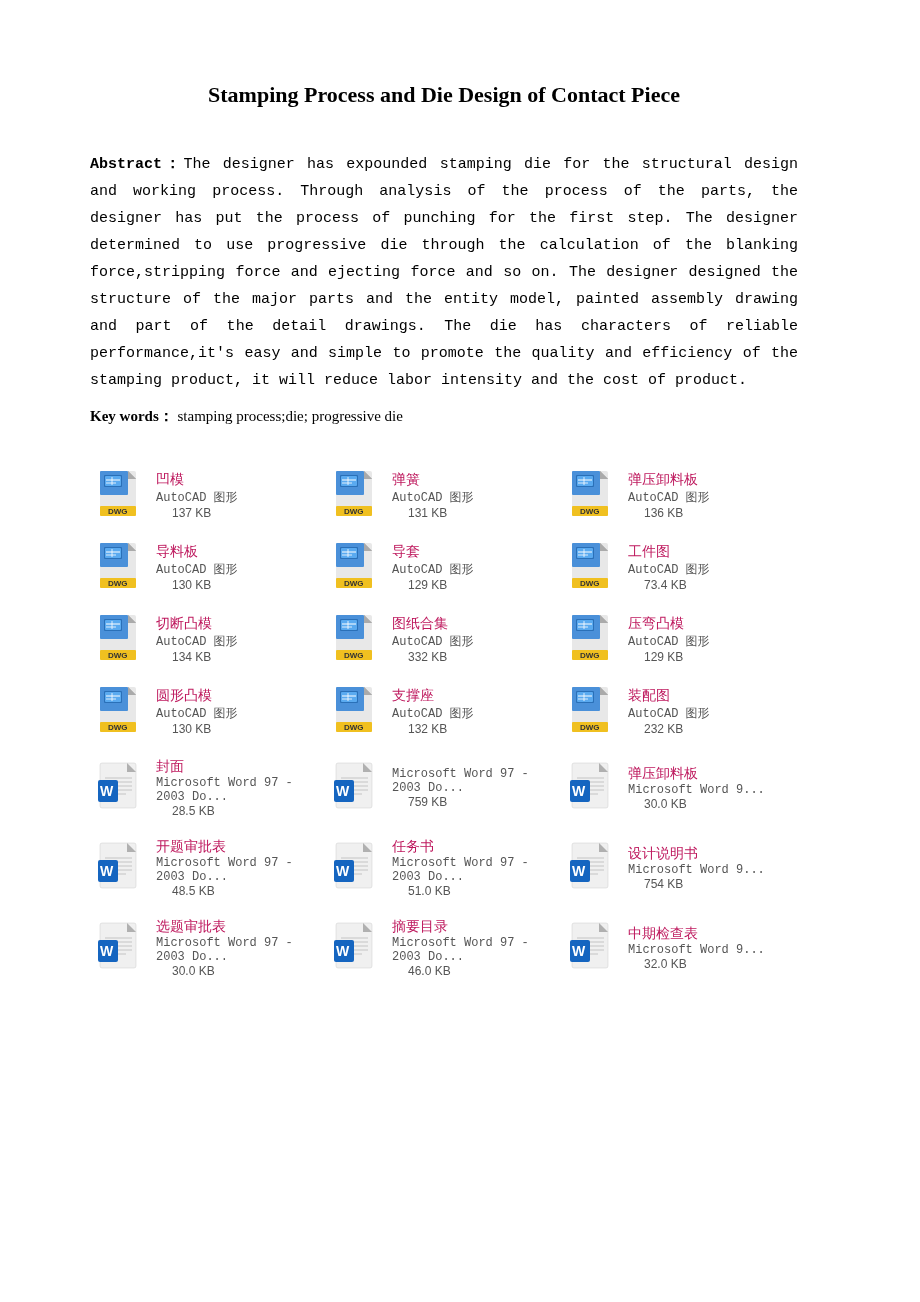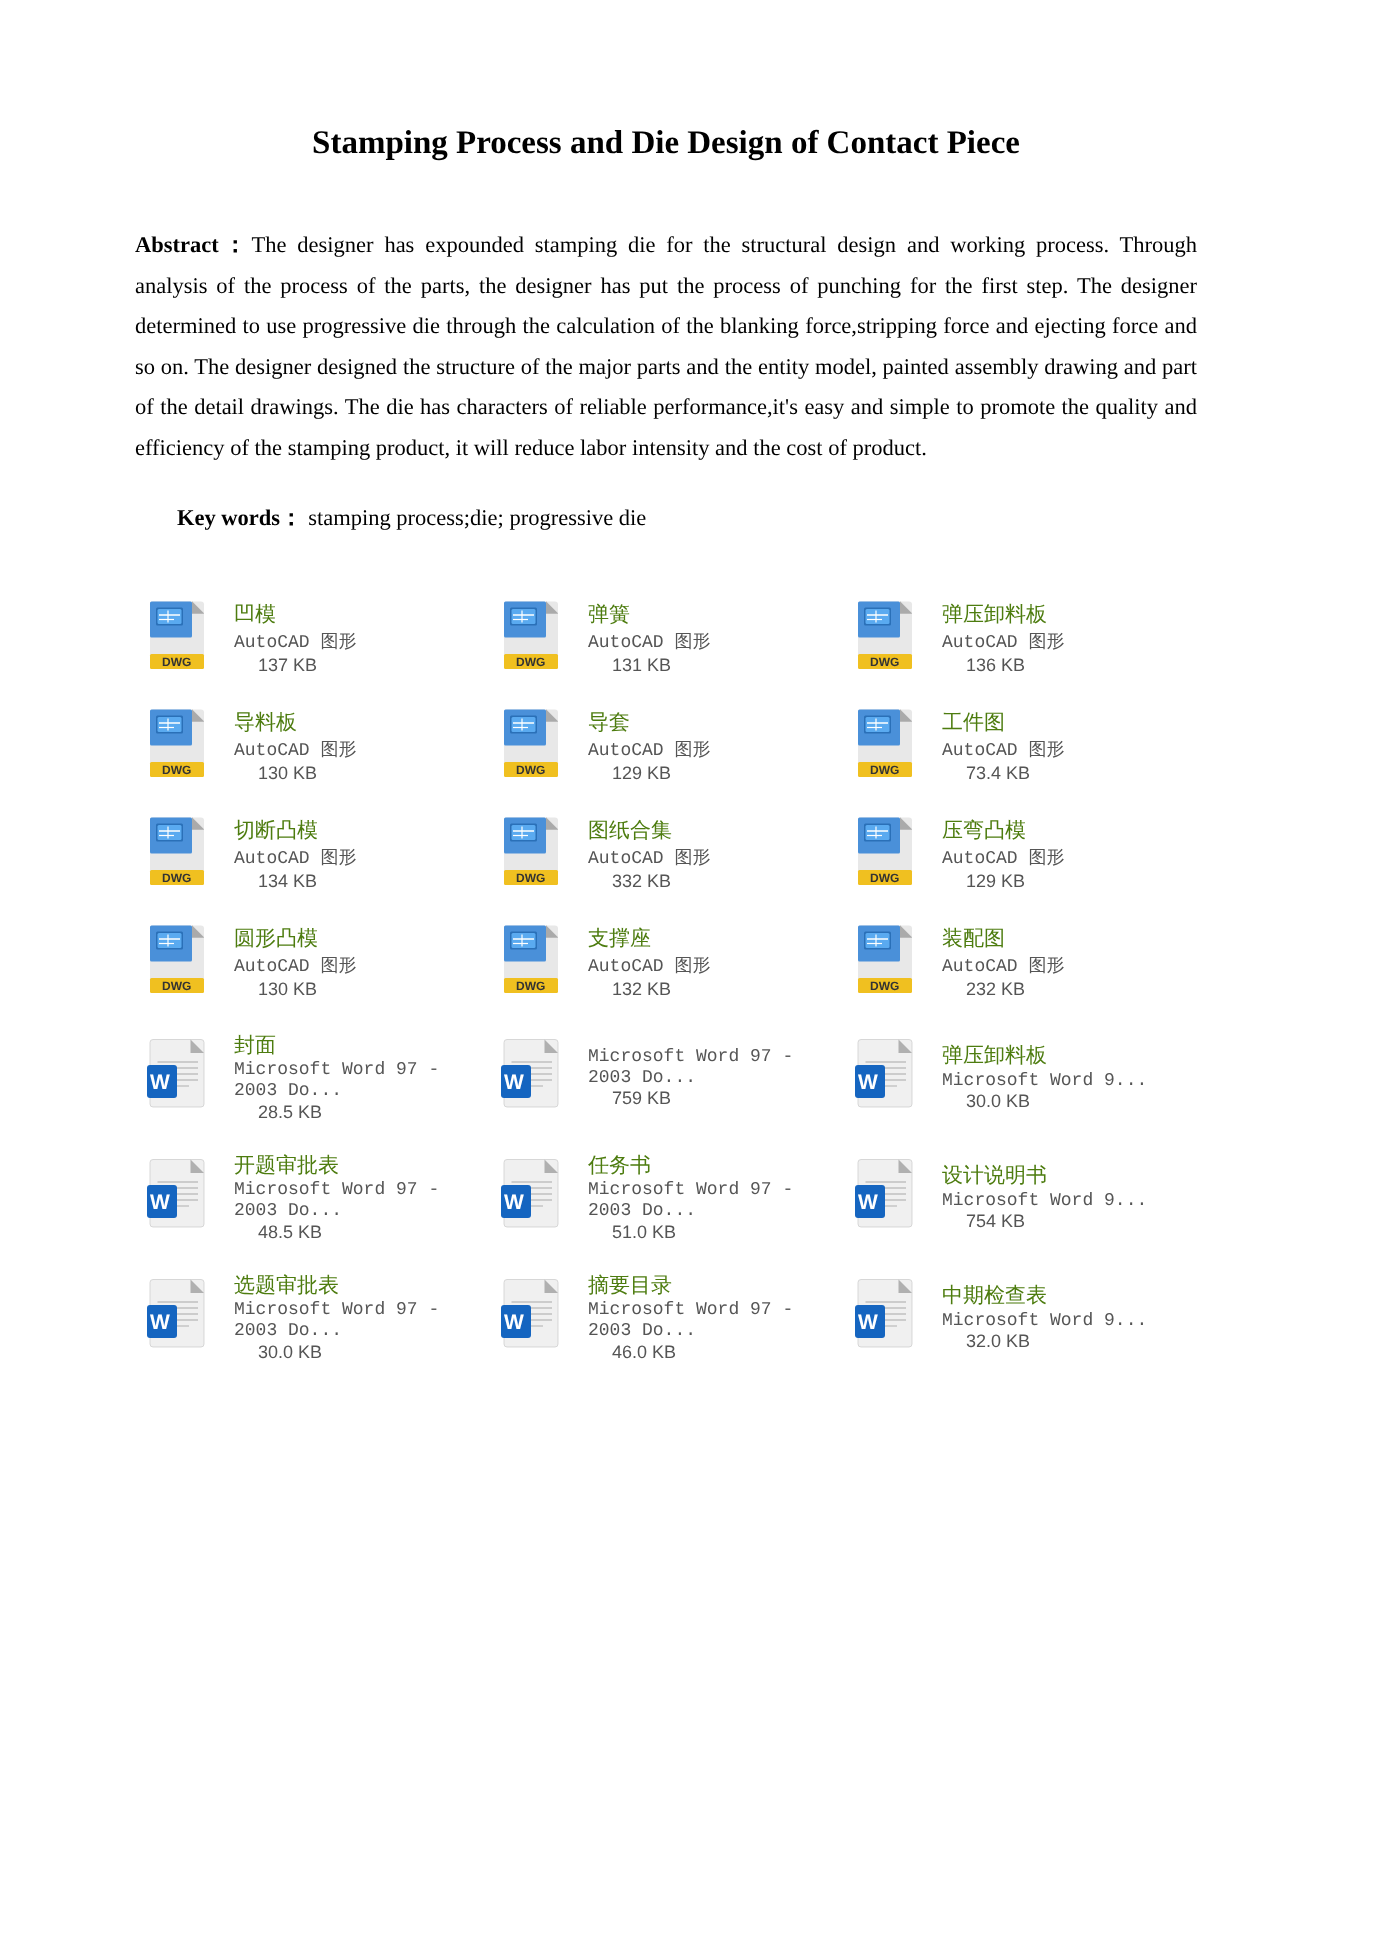--- a/index.html
+++ b/index.html
@@ -17,33 +17,33 @@
       padding: 80px 90px 76px 90px;
     }
     .title {
       text-align: center;
       font-size: 22px;
       font-weight: bold;
       margin-bottom: 40px;
       line-height: 1.4;
     }
     .abstract-section {
-      margin-bottom: 20px;
+      margin-bottom: 9px;
       font-size: 15px;
       line-height: 1.8;
       text-align: justify;
+      font-family: Liberation Mono, monospace;
     }
     .abstract-label {
       font-weight: bold;
     }
     .keywords-section {
       font-size: 15px;
       margin-bottom: 30px;
       line-height: 1.8;
-      margin-left: 28px;
     }
     .keywords-label {
       font-weight: bold;
     }
     .files-grid {
       display: grid;
       grid-template-columns: repeat(3, 1fr);
       gap: 0px;
       margin-top: 10px;
     }
@@ -61,21 +61,21 @@
       margin-right: 10px;
       position: relative;
     }
     .file-info {
       display: flex;
       flex-direction: column;
     }
     .file-name {
       font-size: 14px;
       font-weight: 500;
-      color: #4d7c0f;
+      color: #be185d;
       font-family: Arial, sans-serif;
     }
     .file-type {
       font-size: 12px;
       color: #555;
       font-family: Liberation Mono, monospace;
     }
     .file-size {
       font-size: 12px;
       color: #555;

